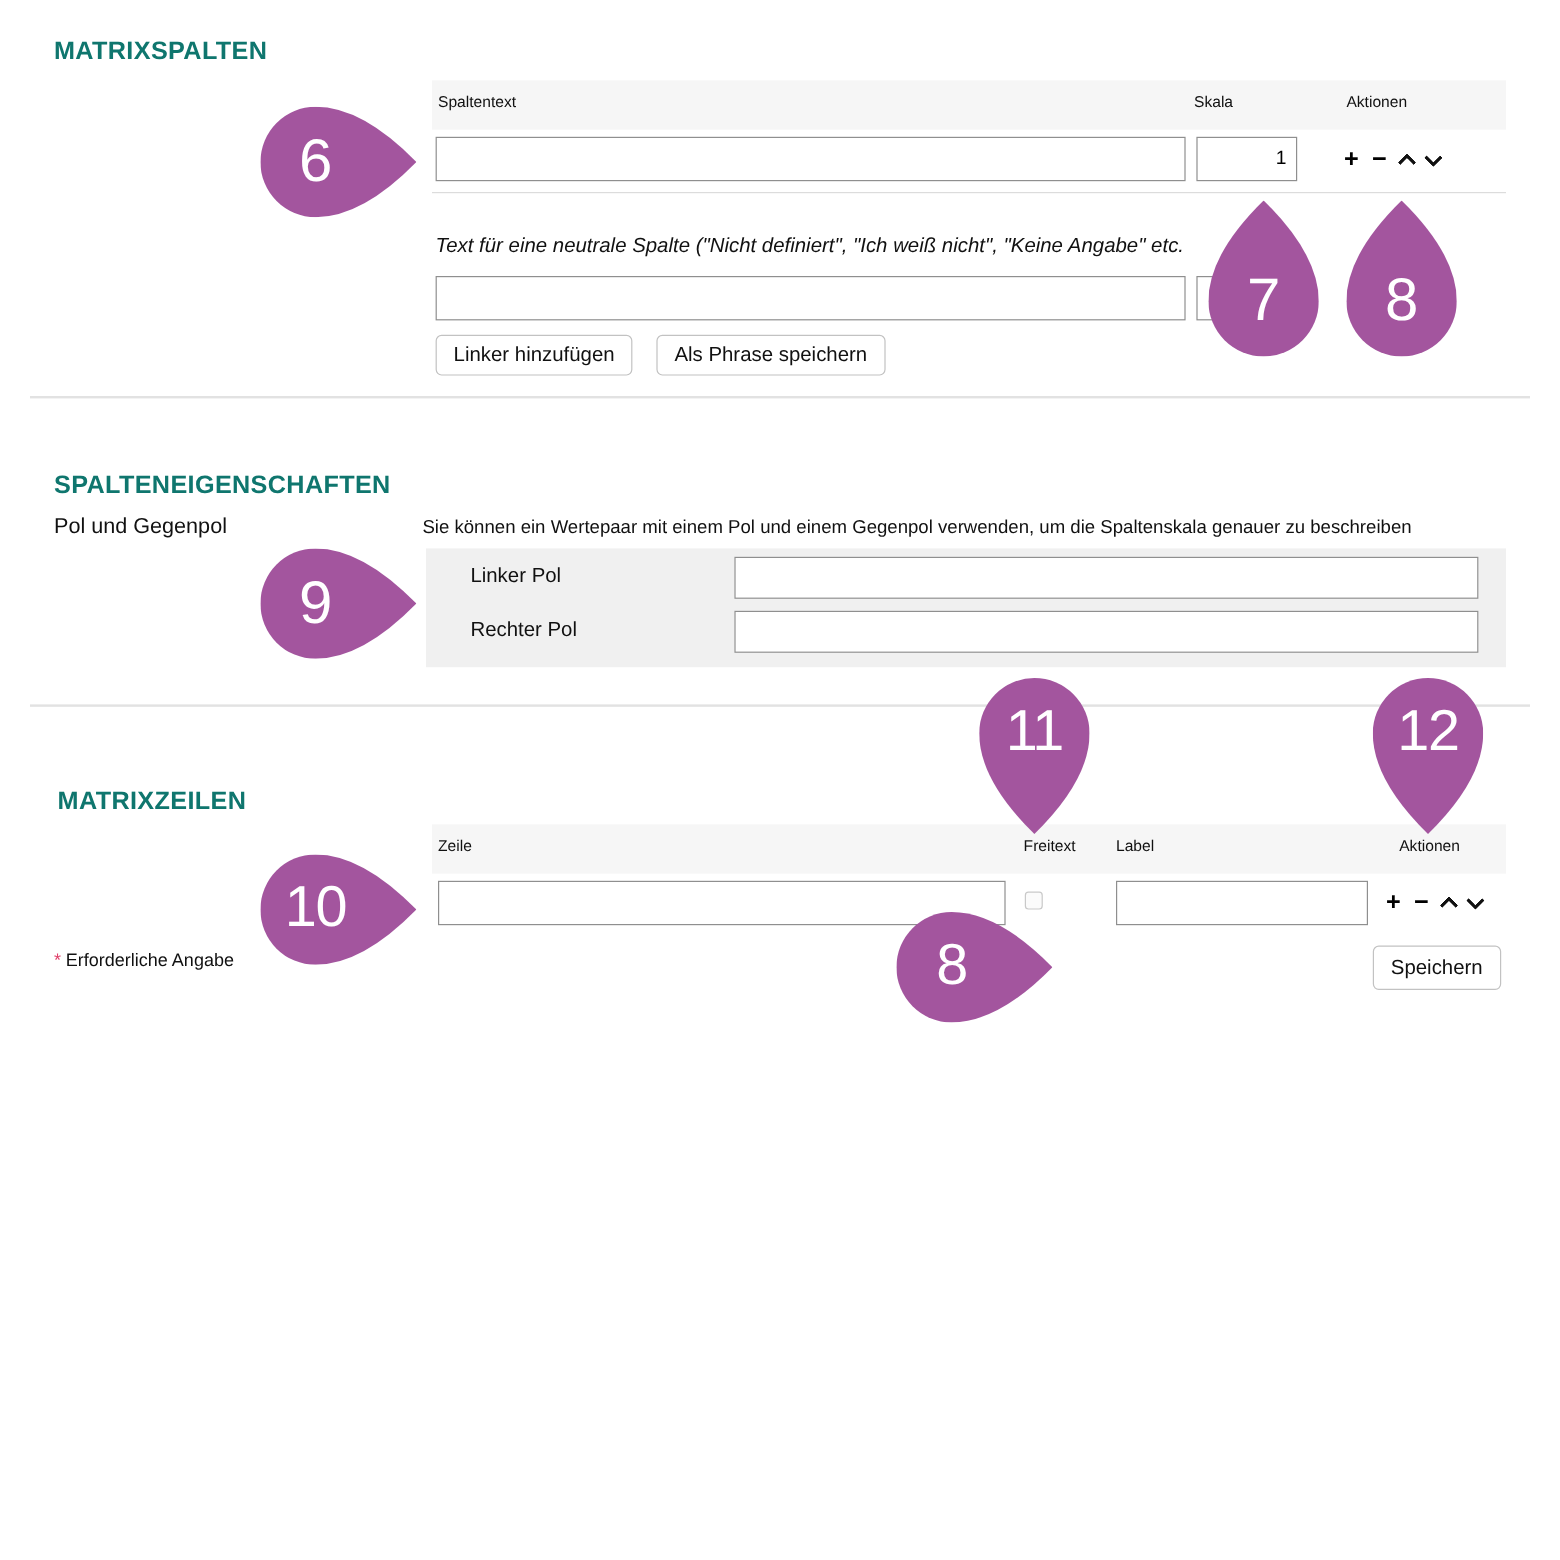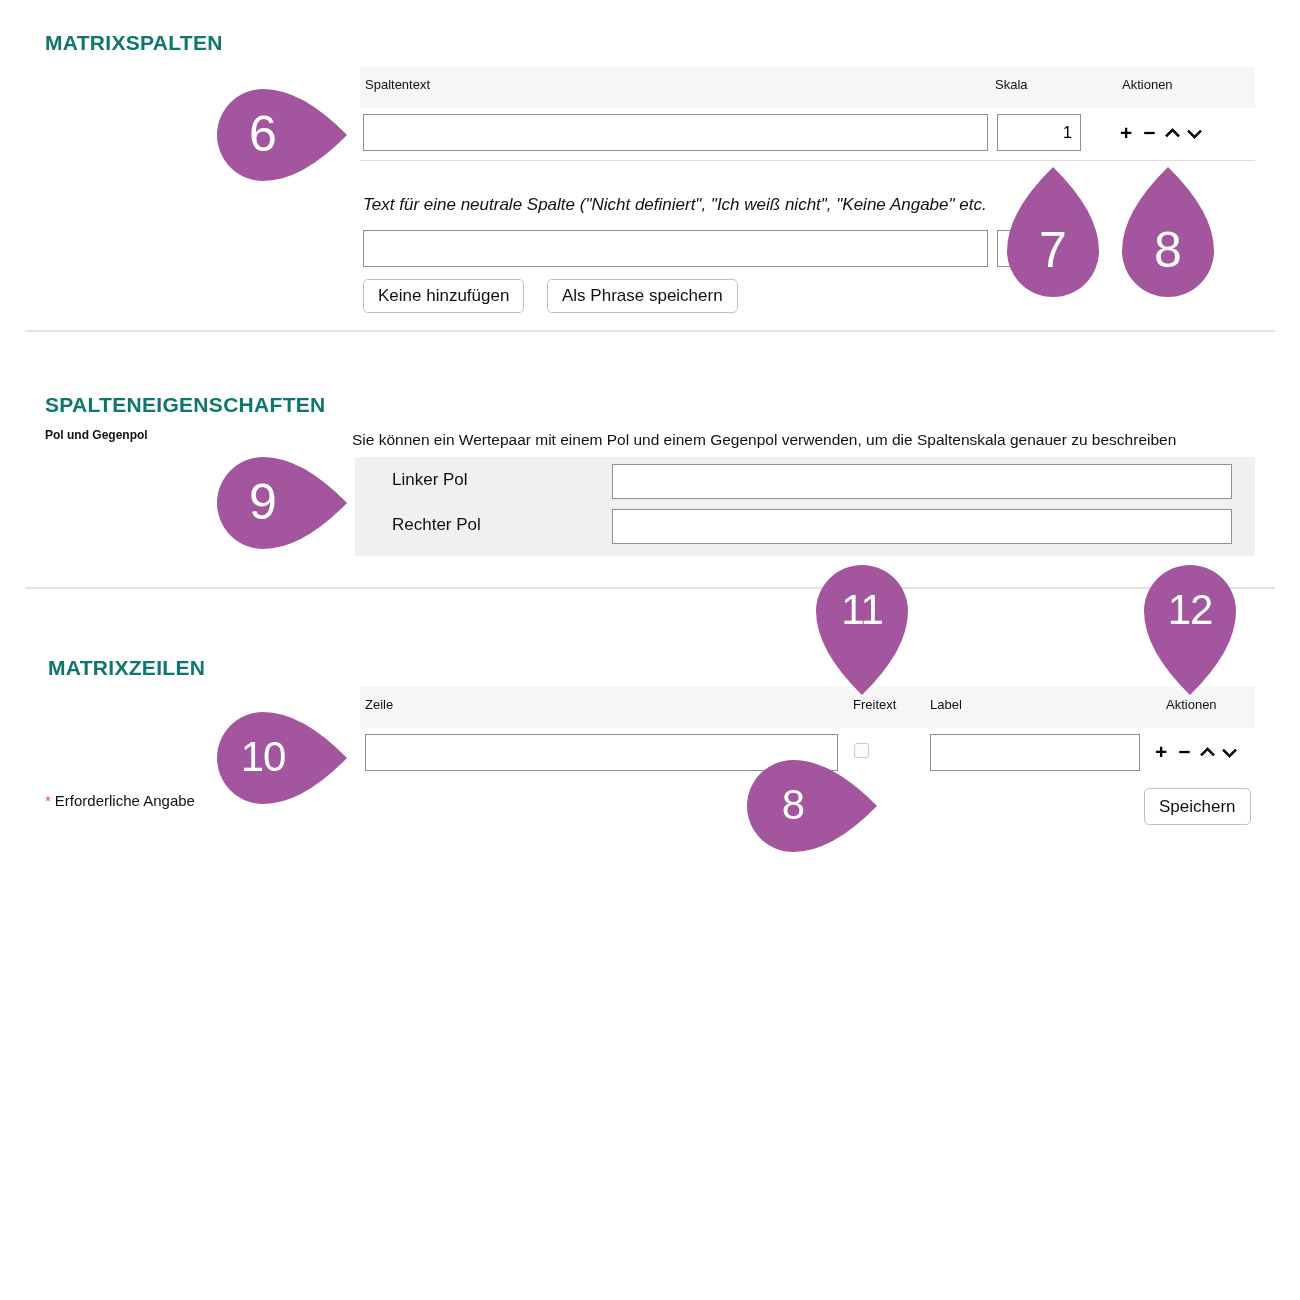--- a/index.html
+++ b/index.html
@@ -53,21 +53,21 @@
   .required-note { position:absolute; font-size:15px; color:#111; }
   .req-star { color:#e0426b; margin-right:4px; }
 
   
   .balloon { position:absolute; pointer-events:none; }
   .balloon svg { display:block; }
   .balloon .num {
     position:absolute; transform:translate(-50%,-52%);
     color:#fff; font-size:50px; font-weight:400; line-height:1;
   }
-  .balloon .num.two { font-size:42px; letter-spacing:-1px; }
+  .balloon .num.two { font-size:48px; letter-spacing:-1px; }
 </style>
 </head>
 <body>
 
 <div class="page">
 
   <div class="abs section-title" style="left:45px; top:20px;">MATRIXSPALTEN</div>
 
   <div class="abs thead" style="left:360px; top:67px; width:895px;">
     <span class="th" style="left:5px;">Spaltentext</span>
@@ -85,28 +85,28 @@
     <span class="chev chev-down"></span>
   </div>
 
   <div class="row-divider" style="left:360px; top:160px; width:895px;"></div>
 
   <div class="hint-italic" style="left:363px; top:195px;">Text für eine neutrale Spalte ("Nicht definiert", "Ich weiß nicht", "Keine Angabe" etc.</div>
 
   <input class="txt-input" style="left: 363px; top: 230px; width: 625px;" value="">
   <input class="txt-input num-input" style="left: 997px; top: 230px; width: 84px;" value="">
 
-  <button class="btn" style="left:363px; top:279px;">Keine hinzufügen</button>
+  <button class="btn" style="left:363px; top:279px;">Linker hinzufügen</button>
   <button class="btn" style="left:547px; top:279px;">Als Phrase speichern</button>
 
   <div class="section-divider" style="left:25px; top:330px; width:1250px;"></div>
 
   <div class="abs section-title" style="left:45px; top:382px;">SPALTENEIGENSCHAFTEN</div>
 
-  <div class="abs" style="left:45px; top:428px; font-size:12px; color:#111;font-weight:bold;">Pol und Gegenpol</div>
+  <div class="abs" style="left:45px; top:428px; font-size:18px; color:#111;">Pol und Gegenpol</div>
   <div class="desc-text" style="left:352px; top:431px;">Sie können ein Wertepaar mit einem Pol und einem Gegenpol verwenden, um die Spaltenskala genauer zu beschreiben</div>
 
   <div class="gray-panel" style="left:355px; top:457px; width:900px; height:99px;"></div>
   <span class="panel-label" style="left:392px; top:470px;">Linker Pol</span>
   <input class="txt-input" style="left: 612px; top: 464px; width: 620px; height: 35px;" value="">
   <span class="panel-label" style="left:392px; top:515px;">Rechter Pol</span>
   <input class="txt-input" style="left: 612px; top: 509px; width: 620px; height: 35px;" value="">
 
   <div class="section-divider" style="left:25px; top:587px; width:1250px;"></div>
 

